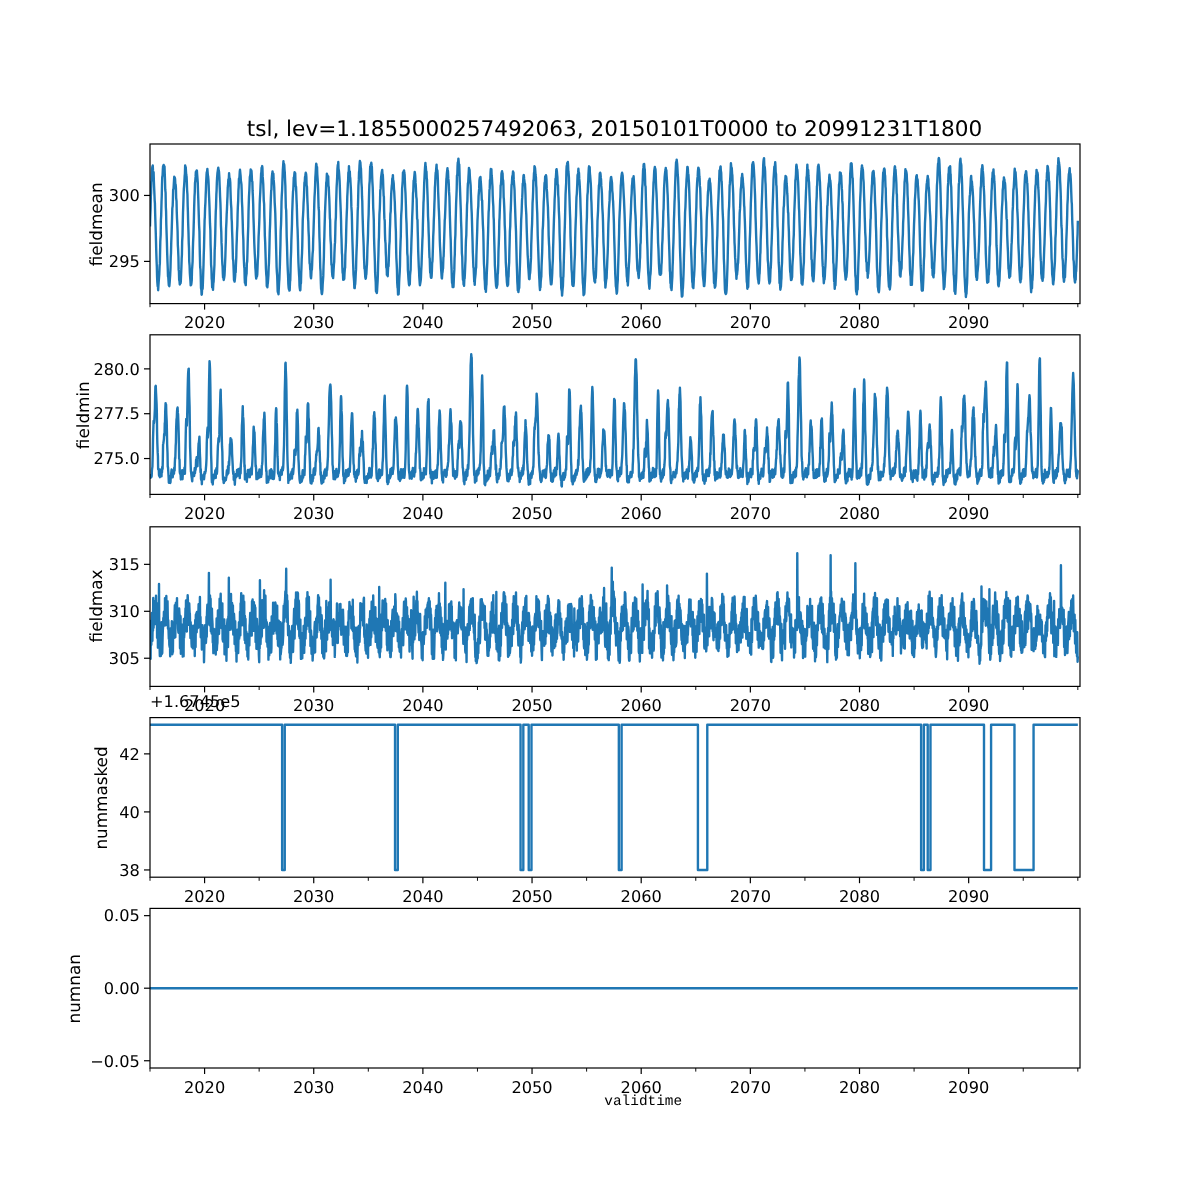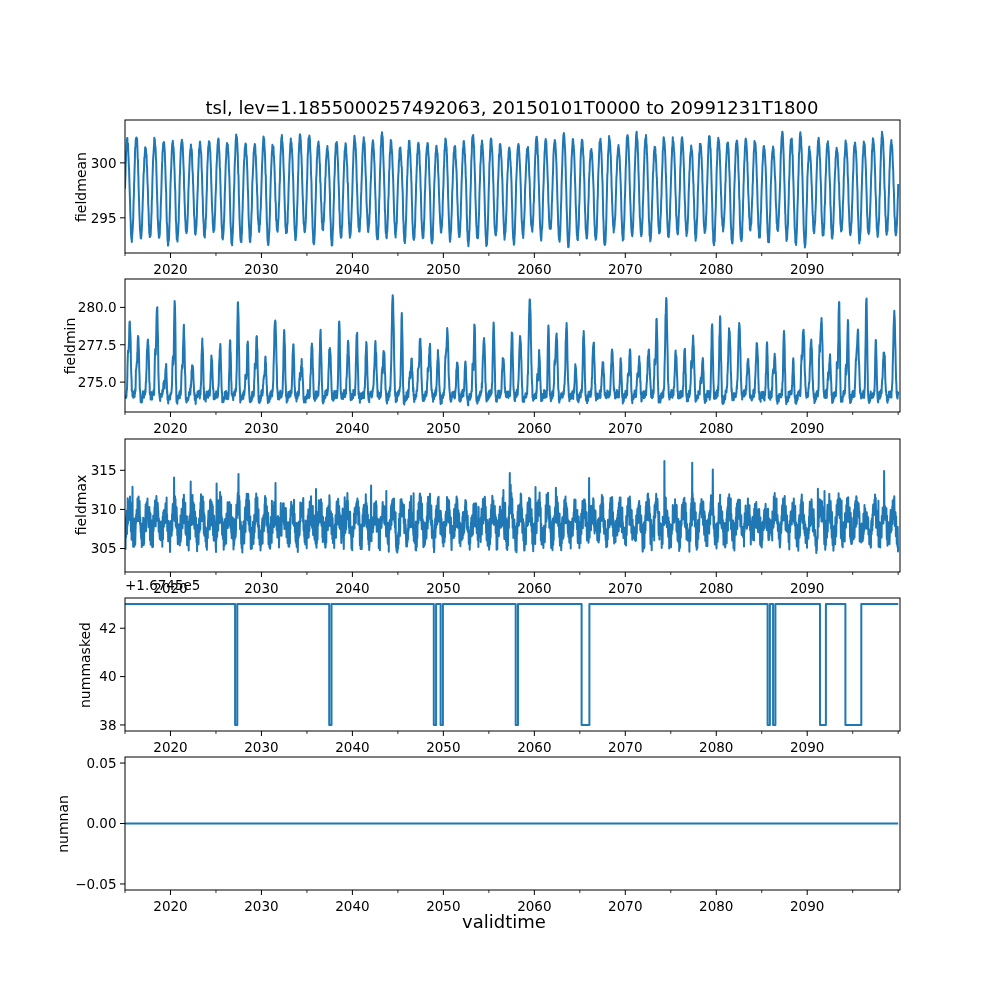--- a/index.html
+++ b/index.html
@@ -1,21 +1,21 @@
 <!DOCTYPE html>
 <html><head>
 <meta charset="utf-8">
 <style>
   html,body{margin:0;padding:0;background:#fff;}
   .figure{position:relative;width:1000px;height:1000px;background:#ffffff;
           font-family:"DejaVu Sans",sans-serif;color:#000;overflow:hidden;}
   .title{position:absolute;left:512px;top:97px;transform:translateX(-50%);
          font-size:18px;white-space:nowrap;}
-  .xlabel{position:absolute;left:504px;top:911px;transform:translateX(-50%);
-          font-size:18px;white-space:nowrap;}
+  .xlabel{position:absolute;left:536px;top:911px;transform:translateX(-50%);
+          font-size:12px;white-space:nowrap;font-family:Liberation Mono, monospace;}
   .offset{position:absolute;left:125px;top:577px;font-size:13.5px;white-space:nowrap;}
   .ylab{position:absolute;transform:translate(-50%,-50%) rotate(-90deg);
         font-size:14px;white-space:nowrap;}
   .ylab0{left:81px;top:187px}
   .ylab1{left:70px;top:346px}
   .ylab2{left:81px;top:505px}
   .ylab3{left:85px;top:665px}
   .ylab4{left:63px;top:824px}
   svg{position:absolute;left:0;top:0;}
 </style>

